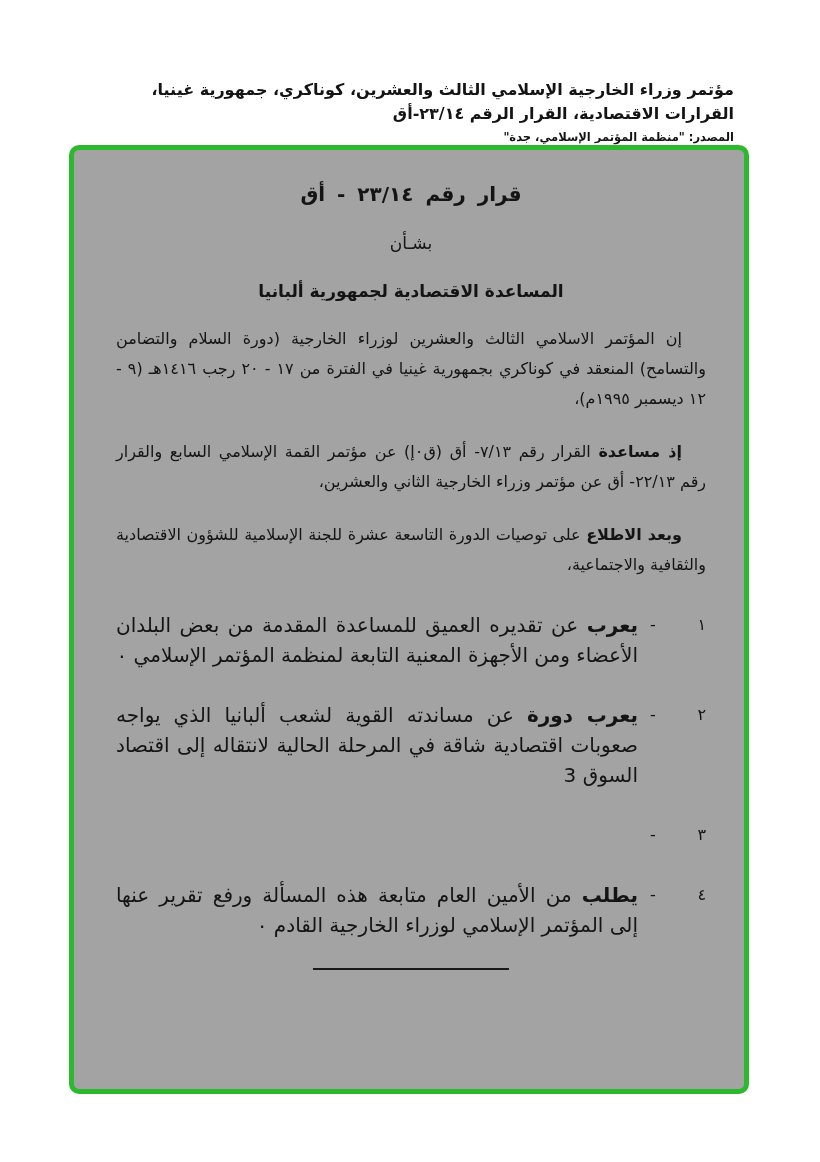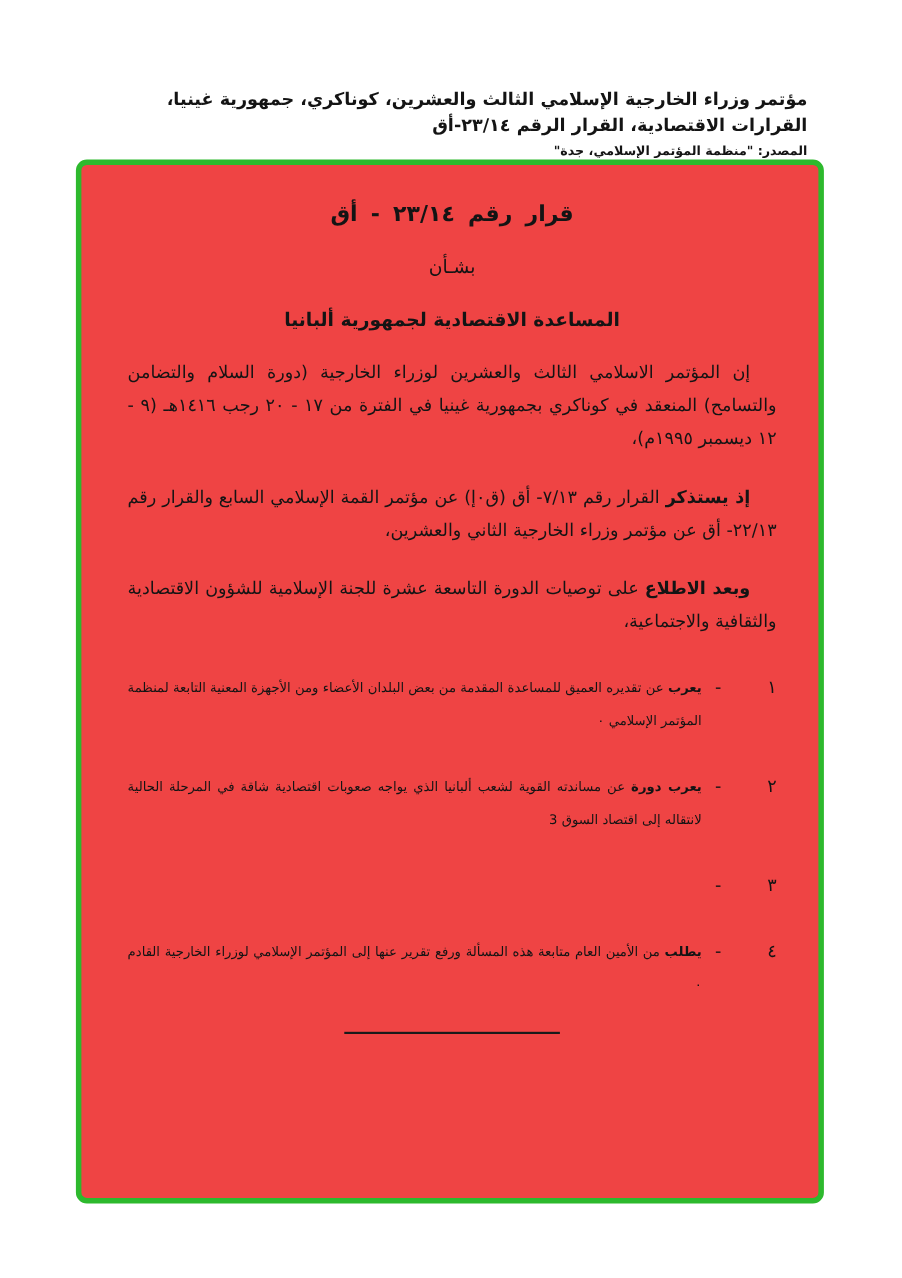--- a/index.html
+++ b/index.html
@@ -27,21 +27,21 @@
 
   .frame {
     position: absolute;
     top: 145px;
     left: 69px;
     width: 680px;
     height: 949px;
     box-sizing: border-box;
     border: 5px solid #2db92d;
     border-radius: 10px;
-    background: #ef4444;
+    background: #a3a3a3;
     padding: 26px 38px 0 42px;
   }
 
   .title   { font-size: 20px; font-weight: bold; text-align: center; margin: 6px 0 0; word-spacing: 5px; }
   .about   { font-size: 17px; font-weight: normal; text-align: center; margin-top: 27px; letter-spacing: .5px; }
   .subject { font-size: 17px; font-weight: bold; text-align: center; margin-top: 28px; }
 
   .para {
     font-size: 16px;
     line-height: 30px;
@@ -57,21 +57,21 @@
     flex: 0 0 56px;
     display: flex;
     justify-content: space-between;
     align-items: flex-start;
     font-size: 16px;
     line-height: 30px;
     padding-left: 4px;
   }
   .item-body {
     flex: 1;
-    font-size: 12px;
+    font-size: 20px;
     line-height: 30px;
     text-align: justify;
     padding-right: 8px;
   }
 
   .endrule {
     width: 196px;
     height: 0;
     border-top: 2px solid #1a1a1a;
     margin: 28px auto 0;
@@ -88,21 +88,21 @@
   </header>
 
   <section class="frame">
 
     <h1 class="title">قرار رقم ٢٣/١٤ - أق</h1>
     <div class="about">بشـأن</div>
     <h2 class="subject">المساعدة الاقتصادية لجمهورية ألبانيا</h2>
 
     <p class="para"><strong class="lead"></strong> <span>إن المؤتمر الاسلامي الثالث والعشرين لوزراء الخارجية (دورة السلام والتضامن والتسامح) المنعقد في كوناكري بجمهورية غينيا في الفترة من ١٧ - ٢٠ رجب ١٤١٦هـ (٩ - ١٢ ديسمبر ١٩٩٥م)،</span></p>
 
-    <p class="para"><strong class="lead">إذ يستذكر</strong> <span>القرار رقم ٧/١٣- أق (ق٠إ) عن مؤتمر القمة الإسلامي السابع والقرار رقم ٢٢/١٣- أق عن مؤتمر وزراء الخارجية الثاني والعشرين،</span></p>
+    <p class="para"><strong class="lead">إذ مساعدة</strong> <span>القرار رقم ٧/١٣- أق (ق٠إ) عن مؤتمر القمة الإسلامي السابع والقرار رقم ٢٢/١٣- أق عن مؤتمر وزراء الخارجية الثاني والعشرين،</span></p>
 
     <p class="para"><strong class="lead">وبعد الاطلاع</strong> <span>على توصيات الدورة التاسعة عشرة للجنة الإسلامية للشؤون الاقتصادية والثقافية والاجتماعية،</span></p>
 
 
     <ol class="items">
 
       <li class="item">
         <span class="item-marker">
             <span>١</span>
             <span>-</span>

